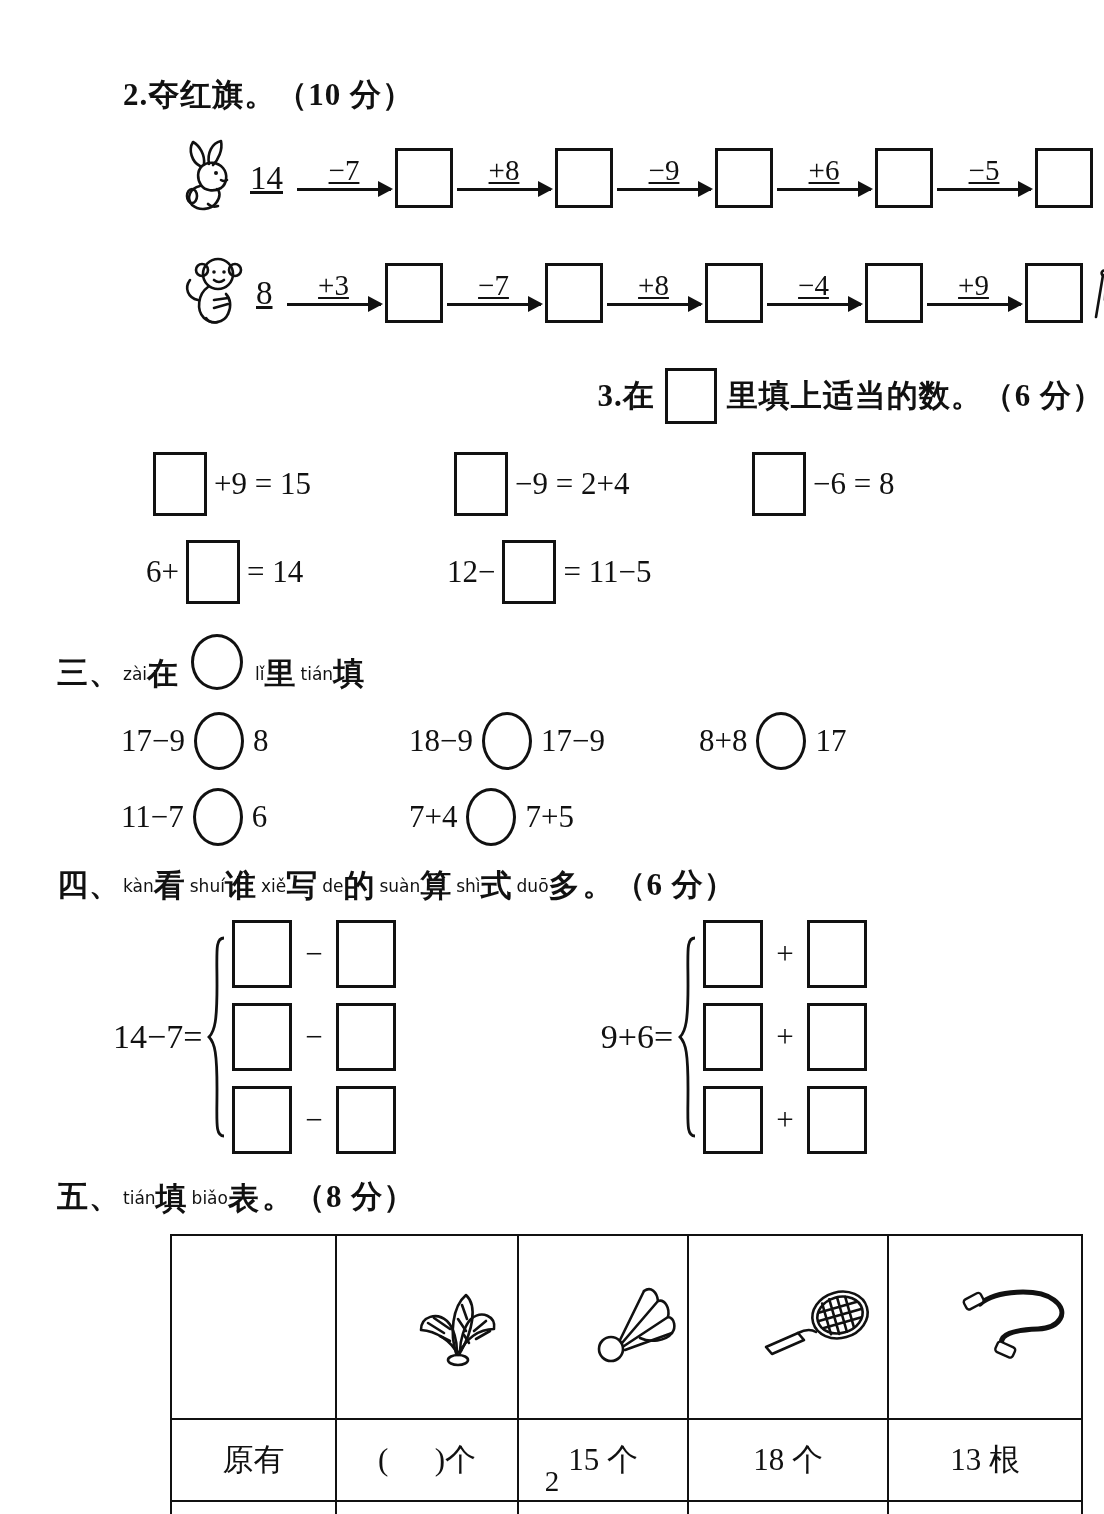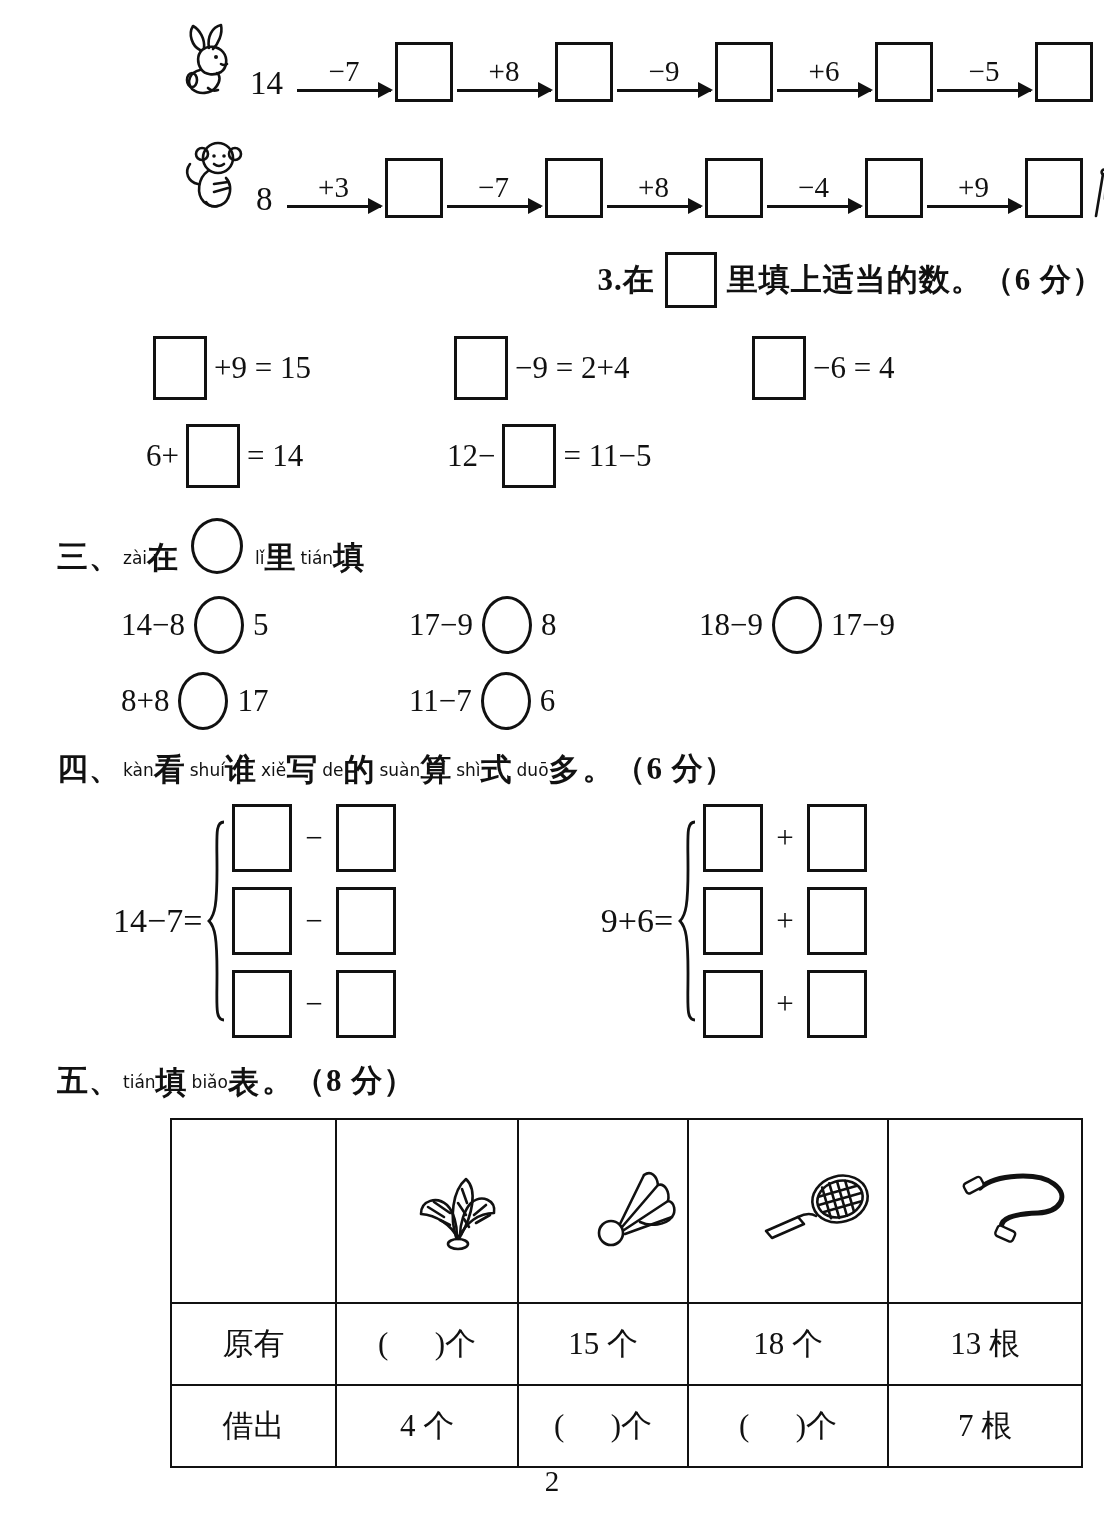--- a/index.html
+++ b/index.html
@@ -16,21 +16,21 @@
   .py{font-size:17px;font-weight:400;font-family:"DejaVu Sans",sans-serif;letter-spacing:0;}
   .ch{font-size:31px;}
   .tnum,.trest{font-size:31px;line-height:1.1;}
   
   .ansbox{width:52px;height:54px;border:3px solid #111;background:#fff;flex:0 0 auto;}
   .titlebox{width:46px;height:50px;border:3px solid #111;margin:0 10px;flex:0 0 auto;}
   .eqbox{width:48px;height:58px;border:3px solid #111;margin:0 7px;flex:0 0 auto;}
   .cmpcircle{width:44px;height:52px;border:3px solid #111;border-radius:50%;margin:0 9px;flex:0 0 auto;}
   .titlecircle{width:46px;height:50px;border:3px solid #111;border-radius:50%;margin:0 10px;flex:0 0 auto;align-self:center;}
   
-  .chain{display:flex;align-items:flex-end;margin-left:180px;}
+  .chain{display:flex;align-items:center;margin-left:180px;text-decoration:underline;}
   .chain1{margin-top:22px;}
   .chain2{margin-top:34px;}
   .startnum{font-size:33px;margin:0 10px 0 6px;}
   .seg{display:flex;flex-direction:column;align-items:center;width:94px;flex:0 0 auto;margin:0 4px;}
   .oplabel{font-size:29px;line-height:1;margin-bottom:3px;font-family:"Liberation Serif",serif;}
   .arrowline{position:relative;width:100%;height:3px;background:#111;margin-bottom:10px;}
   .arrowline::after{content:"";position:absolute;right:-2px;top:-7px;width:0;height:0;
     border-left:15px solid #111;border-top:8px solid transparent;border-bottom:8px solid transparent;}
   .flagwrap{margin-left:8px;display:flex;align-items:center;}
   
@@ -62,20 +62,21 @@
   tr.datarow td{height:66px;}
   
   .pagenum{position:absolute;left:0;right:0;bottom:16px;text-align:center;font-size:29px;}
   svg .ink{fill:none;stroke:#111;stroke-width:2.6;stroke-linecap:round;stroke-linejoin:round;}
 </style>
 </head>
 <body>
 
 <div class="page">
 
+  <div class="sec-title t2">2.夺红旗。（10 分）</div>
 
   <div class="chain chain1">
     <span>
       <svg width="64" height="76" viewBox="0 0 64 76">
         <g class="ink">
           <path d="M20 28 C12 24 8 12 13 4 C20 8 25 17 24 26"></path>
           <path d="M29 26 C27 15 32 5 41 3 C43 12 38 22 33 27"></path>
           <path d="M22 28 C28 23 38 24 43 30 C48 36 47 46 41 50 C34 54 25 53 21 47 C17 41 17 33 22 28 Z"></path>
           <circle cx="36" cy="35" r="2" fill="#111" stroke="none"></circle>
           <path d="M41 42 Q44 44 47 42"></path>
@@ -191,21 +192,21 @@
       <span>+9 = 15</span>
     </div>
     <div class="eqcell">
       <span></span>
       <span class="eqbox"></span>
       <span>−9 = 2+4</span>
     </div>
     <div class="eqcell">
       <span></span>
       <span class="eqbox"></span>
-      <span>−6 = 4</span>
+      <span>−6 = 8</span>
     </div>
     <div class="eqcell">
       <span>6+</span>
       <span class="eqbox"></span>
       <span>= 14</span>
     </div>
     <div class="eqcell">
       <span>12−</span>
       <span class="eqbox"></span>
       <span>= 11−5</span>
@@ -224,43 +225,43 @@
       <span class="ch">里</span>
     </span>
     <span class="pychar">
       <span class="py">tián</span>
       <span class="ch">填</span>
     </span>
   </div>
 
   <div class="cmp-grid">
     <div class="cmpcell">
-      <span>14−8</span>
-      <span class="cmpcircle"></span>
-      <span>5</span>
-    </div>
-    <div class="cmpcell">
       <span>17−9</span>
       <span class="cmpcircle"></span>
       <span>8</span>
     </div>
     <div class="cmpcell">
       <span>18−9</span>
       <span class="cmpcircle"></span>
       <span>17−9</span>
     </div>
     <div class="cmpcell">
       <span>8+8</span>
       <span class="cmpcircle"></span>
       <span>17</span>
     </div>
     <div class="cmpcell">
       <span>11−7</span>
       <span class="cmpcircle"></span>
       <span>6</span>
+    </div>
+    <div class="cmpcell">
+      <span>7+4</span>
+      <span class="cmpcircle"></span>
+      <span>7+5</span>
     </div>
   </div>
 
   <div class="pin-title tfour">
     <span class="tnum">四、</span>
     <span class="pychar">
       <span class="py">kàn</span>
       <span class="ch">看</span>
     </span>
     <span class="pychar">

